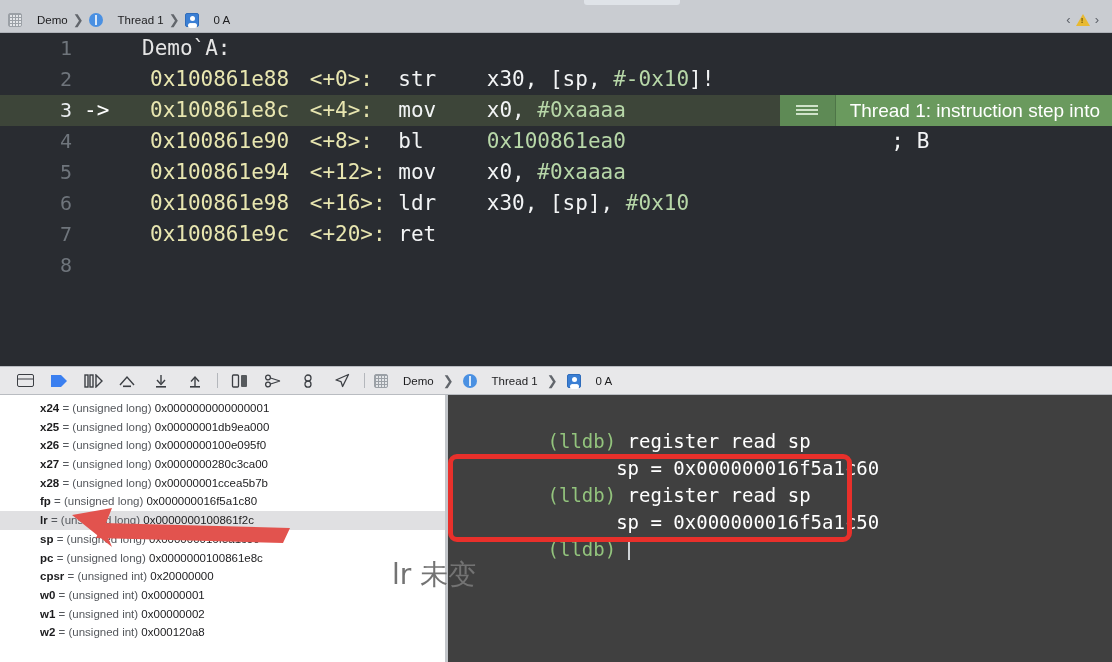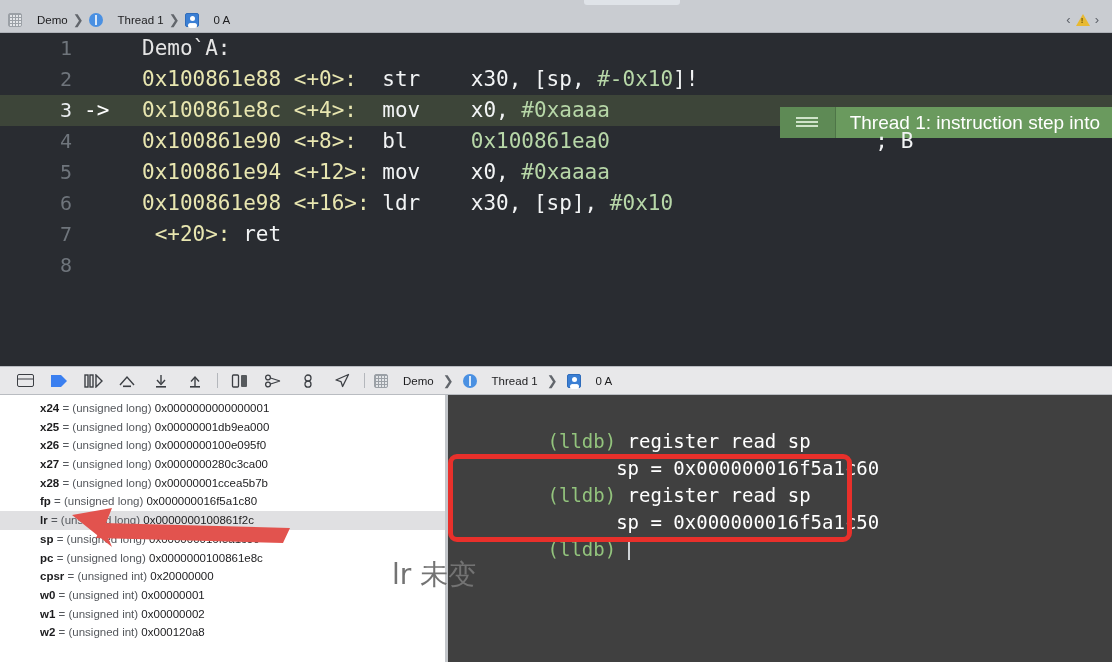--- a/index.html
+++ b/index.html
@@ -106,29 +106,29 @@
   .ln {
     width: 84px; flex: 0 0 84px; text-align: right;
     color: #6f757c; font-size: 20px; padding-right: 12px;
   }
   .code-line.current .ln { color: #e9ecef; }
   .arrow-col {
     width: 58px; flex: 0 0 58px; color: #ffffff; font-size: 21px;
   }
   .code-text { color: #e7e9ea; }
   .tok-label { color: #e5e5e5; }
-  .tok-addr  { color: #e8e6b0; }
+  .tok-addr  { color: #e8e6b0; margin-left: 8px; }
   .tok-mn    { color: #f2f4f5; }
   .tok-reg   { color: #f2f4f5; }
   .tok-imm   { color: #b7d7a8; }
   .tok-cmt   { color: #f2f4f5; }
 
   
   .annot {
-    position: absolute; right: 0; top: 12px; height: 31px;
+    position: absolute; right: 0; top: 0; height: 31px;
     display: flex; align-items: stretch;
   }
   .annot-handle {
     width: 56px; background: #5e8a55;
     display: flex; align-items: center; justify-content: center;
     border-right: 1px solid #4e7547;
   }
   .annot-handle .bars {
     width: 22px; height: 11px;
     background:
@@ -351,20 +351,21 @@
       <span class="code-text">&nbsp;</span>
       <span class="tok-mn">ldr</span>
       <span class="code-text">&nbsp;&nbsp;&nbsp;&nbsp;</span>
       <span class="tok-reg">x30, [sp], </span>
       <span class="tok-imm">#0x10</span>
     </div>
 
     <div class="code-line">
       <span class="ln">7</span>
       <span class="arrow-col"></span>
+      <span class="tok-addr">0x100861e9c</span>
       <span class="code-text">&nbsp;</span>
       <span class="tok-addr">&lt;+20&gt;:</span>
       <span class="code-text">&nbsp;</span>
       <span class="tok-mn">ret</span>
     </div>
 
     <div class="code-line">
       <span class="ln">8</span>
     </div>
   </div>

